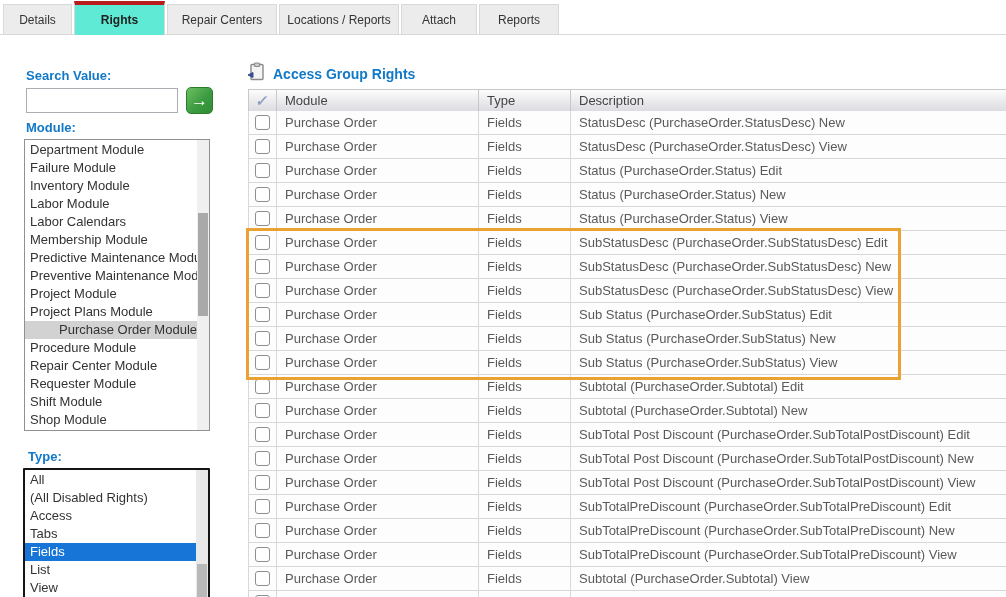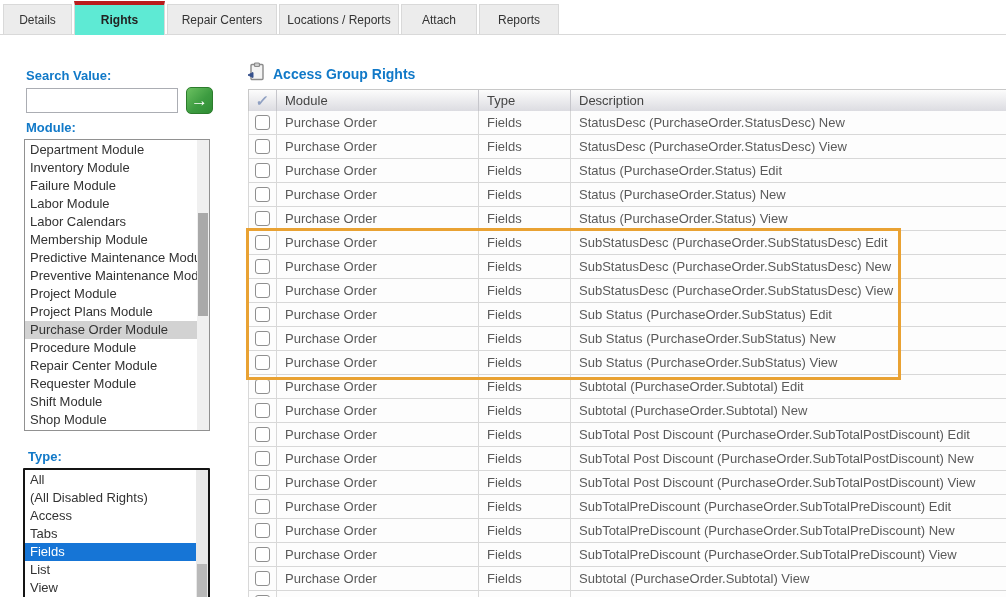--- a/index.html
+++ b/index.html
@@ -25,21 +25,21 @@
           border:1px solid #2c7c2c;border-radius:5px;background:linear-gradient(135deg,#6cc161 0%,#3d9c41 55%,#2e8c33 100%);
           display:flex;align-items:center;justify-content:center;padding:0;cursor:pointer;}
   .go-btn .glyph{color:#fff;font-size:17px;font-weight:bold;line-height:1;}
 
   .listbox{position:absolute;background:#fff;box-sizing:border-box;overflow:hidden;}
   #module-list{left:24px;top:139px;width:186px;height:292px;border:1px solid #919191;}
   #type-list{left:23px;top:468px;width:187px;height:140px;border:2px solid #141414;border-radius:1px;}
   .lb-items{position:absolute;left:0;top:1px;right:12px;bottom:0;overflow:hidden;}
   .lb-item{height:18px;line-height:18px;font-size:13px;color:#333;padding-left:5px;
            white-space:nowrap;overflow:hidden;cursor:default;}
-  .lb-item.sel-gray{background:#d2d2d2;}
+  .lb-item.sel-gray{background:#d2d2d2;text-align:right;}
   .lb-item.sel-blue{background:#1675D6;color:#fff;}
   .sb{position:absolute;top:0;right:0;bottom:0;width:12px;background:#f0f0f0;}
   .sb .thumb{position:absolute;left:1px;width:10px;background:#a9a9a9;}
   #module-list .thumb{top:73px;height:103px;}
   #type-list .sb{background:#e9e9e9;}
   #type-list .thumb{top:94px;height:44px;background:#b9b9b9;}
 
   
   .main-title{position:absolute;left:273px;top:66px;color:#1179C8;font-weight:bold;font-size:14px;}
   .title-icon{position:absolute;left:247px;top:62px;width:20px;height:20px;}
@@ -83,22 +83,22 @@
   <div class="side-label" style="left:26px;top:68px;text-align:center;">Search Value:</div>
   <input class="search-input" type="text" value="" style="">
   <button class="go-btn">
     <span class="glyph">→</span>
   </button>
 
   <div class="side-label" style="left:26px;top:120px;">Module:</div>
   <div class="listbox" id="module-list">
     <div class="lb-items">
         <div class="lb-item">Department Module</div>
+        <div class="lb-item">Failure Module</div>
         <div class="lb-item">Inventory Module</div>
-        <div class="lb-item">Failure Module</div>
         <div class="lb-item">Labor Module</div>
         <div class="lb-item">Labor Calendars</div>
         <div class="lb-item">Membership Module</div>
         <div class="lb-item">Predictive Maintenance Module</div>
         <div class="lb-item">Preventive Maintenance Module</div>
         <div class="lb-item">Project Module</div>
         <div class="lb-item">Project Plans Module</div>
         <div class="lb-item sel-gray">Purchase Order Module</div>
         <div class="lb-item">Procedure Module</div>
         <div class="lb-item">Repair Center Module</div>

